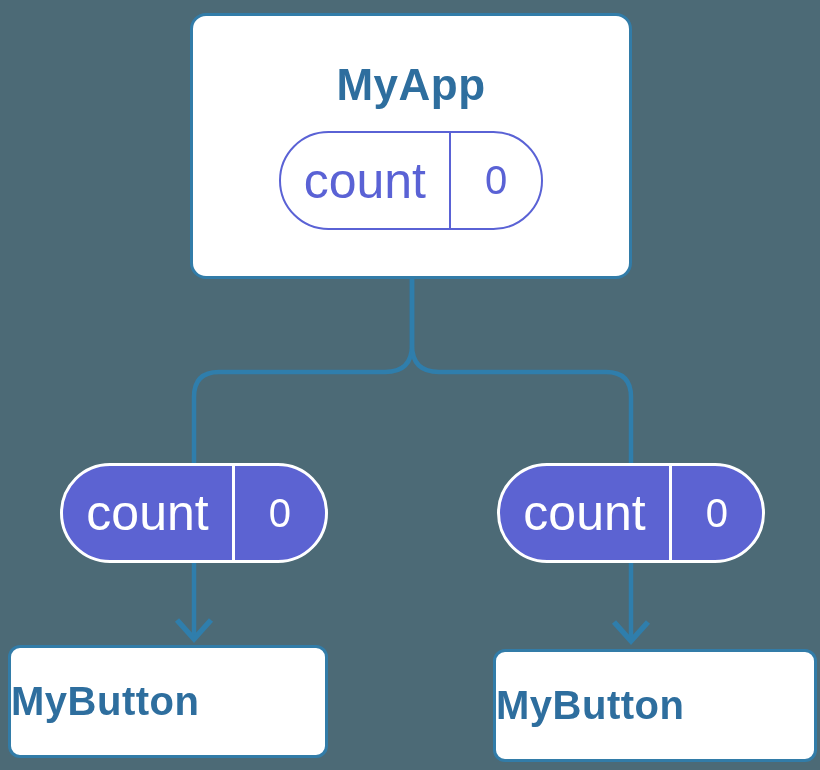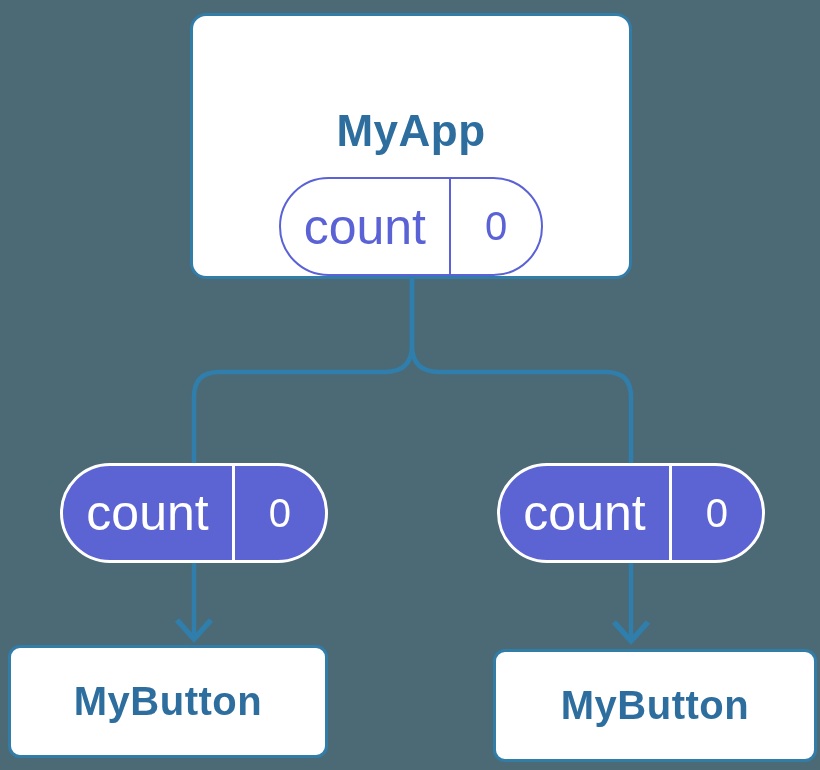--- a/index.html
+++ b/index.html
@@ -30,21 +30,20 @@
   }
   .root-card {
     left: 190px;
     top: 13px;
     width: 442px;
     height: 266px;
     border-radius: 16px;
     display: flex;
     flex-direction: column;
     align-items: center;
-    justify-content: flex-end;
   }
   .card-title {
     color: #2E6E9E;
     font-weight: 700;
     letter-spacing: 0.5px;
   }
   .root-card .card-title {
     font-size: 44px;
     line-height: 1;
     margin-top: 47px;
@@ -92,21 +91,20 @@
   .pill-value {
     flex: 1;
     display: flex;
     align-items: center;
     justify-content: center;
     font-size: 40px;
   }
   .child-card {
     display: flex;
     align-items: center;
-    justify-content: center;
     border-radius: 12px;
   }
   .child-card .card-title {
     font-size: 40px;
   }
   .child-card.card-left  { left: 8px;   top: 645px; width: 320px; height: 113px; }
   .child-card.card-right { left: 493px; top: 649px; width: 324px; height: 113px; }
 </style>
 </head>
 <body>

